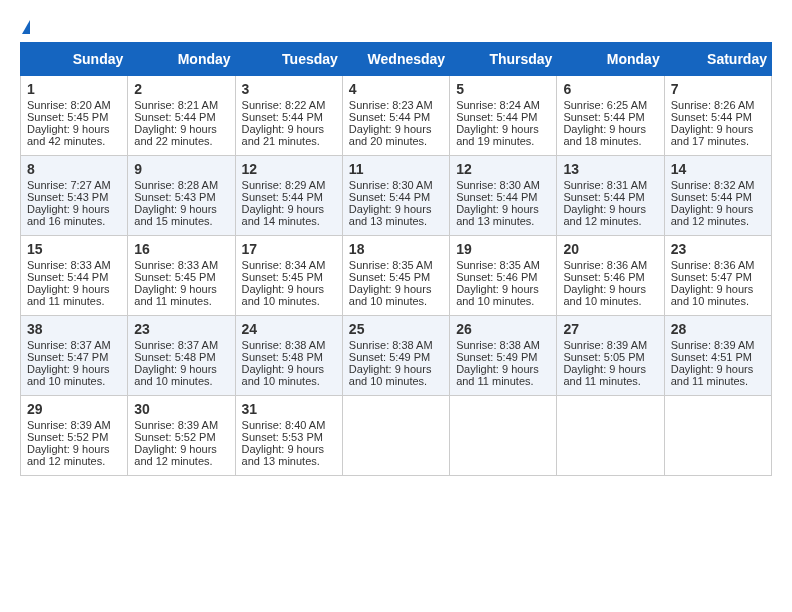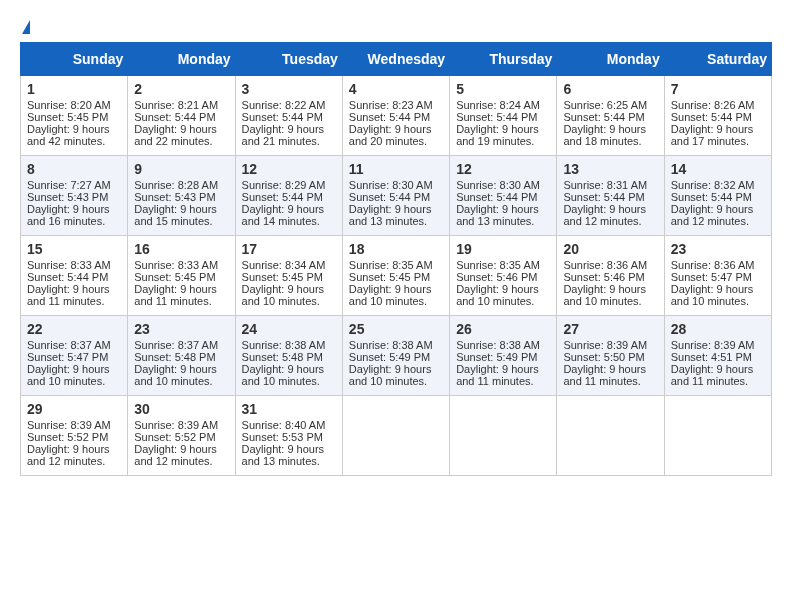--- a/index.html
+++ b/index.html
@@ -152,26 +152,26 @@
       <tr>
         <td><span class="day-num">15</span><span>Sunrise: 8:33 AM</span><br><span>Sunset: 5:44 PM</span><br><span>Daylight: 9 hours and 11 minutes.</span></td>
         <td><span class="day-num">16</span><span>Sunrise: 8:33 AM</span><br><span>Sunset: 5:45 PM</span><br><span>Daylight: 9 hours and 11 minutes.</span></td>
         <td><span class="day-num">17</span><span>Sunrise: 8:34 AM</span><br><span>Sunset: 5:45 PM</span><br><span>Daylight: 9 hours and 10 minutes.</span></td>
         <td><span class="day-num">18</span><span>Sunrise: 8:35 AM</span><br><span>Sunset: 5:45 PM</span><br><span>Daylight: 9 hours and 10 minutes.</span></td>
         <td><span class="day-num">19</span><span>Sunrise: 8:35 AM</span><br><span>Sunset: 5:46 PM</span><br><span>Daylight: 9 hours and 10 minutes.</span></td>
         <td><span class="day-num">20</span><span>Sunrise: 8:36 AM</span><br><span>Sunset: 5:46 PM</span><br><span>Daylight: 9 hours and 10 minutes.</span></td>
         <td><span class="day-num">23</span><span>Sunrise: 8:36 AM</span><br><span>Sunset: 5:47 PM</span><br><span>Daylight: 9 hours and 10 minutes.</span></td>
       </tr>
       <tr>
-        <td><span class="day-num">22</span><span>Sunrise: 8:37 AM</span><br><span>Sunset: 5:47 PM</span><br><span>Daylight: 9 hours and 10 minutes.</span></td>
+        <td><span class="day-num">38</span><span>Sunrise: 8:37 AM</span><br><span>Sunset: 5:47 PM</span><br><span>Daylight: 9 hours and 10 minutes.</span></td>
         <td><span class="day-num">23</span><span>Sunrise: 8:37 AM</span><br><span>Sunset: 5:48 PM</span><br><span>Daylight: 9 hours and 10 minutes.</span></td>
         <td><span class="day-num">24</span><span>Sunrise: 8:38 AM</span><br><span>Sunset: 5:48 PM</span><br><span>Daylight: 9 hours and 10 minutes.</span></td>
         <td><span class="day-num">25</span><span>Sunrise: 8:38 AM</span><br><span>Sunset: 5:49 PM</span><br><span>Daylight: 9 hours and 10 minutes.</span></td>
         <td><span class="day-num">26</span><span>Sunrise: 8:38 AM</span><br><span>Sunset: 5:49 PM</span><br><span>Daylight: 9 hours and 11 minutes.</span></td>
-        <td><span class="day-num">27</span><span>Sunrise: 8:39 AM</span><br><span>Sunset: 5:50 PM</span><br><span>Daylight: 9 hours and 11 minutes.</span></td>
+        <td><span class="day-num">27</span><span>Sunrise: 8:39 AM</span><br><span>Sunset: 5:05 PM</span><br><span>Daylight: 9 hours and 11 minutes.</span></td>
         <td><span class="day-num">28</span><span>Sunrise: 8:39 AM</span><br><span>Sunset: 4:51 PM</span><br><span>Daylight: 9 hours and 11 minutes.</span></td>
       </tr>
       <tr>
         <td><span class="day-num">29</span><span>Sunrise: 8:39 AM</span><br><span>Sunset: 5:52 PM</span><br><span>Daylight: 9 hours and 12 minutes.</span></td>
         <td><span class="day-num">30</span><span>Sunrise: 8:39 AM</span><br><span>Sunset: 5:52 PM</span><br><span>Daylight: 9 hours and 12 minutes.</span></td>
         <td><span class="day-num">31</span><span>Sunrise: 8:40 AM</span><br><span>Sunset: 5:53 PM</span><br><span>Daylight: 9 hours and 13 minutes.</span></td>
         <td class="empty-cell"></td>
         <td class="empty-cell"></td>
         <td class="empty-cell"></td>
         <td class="empty-cell"></td>

